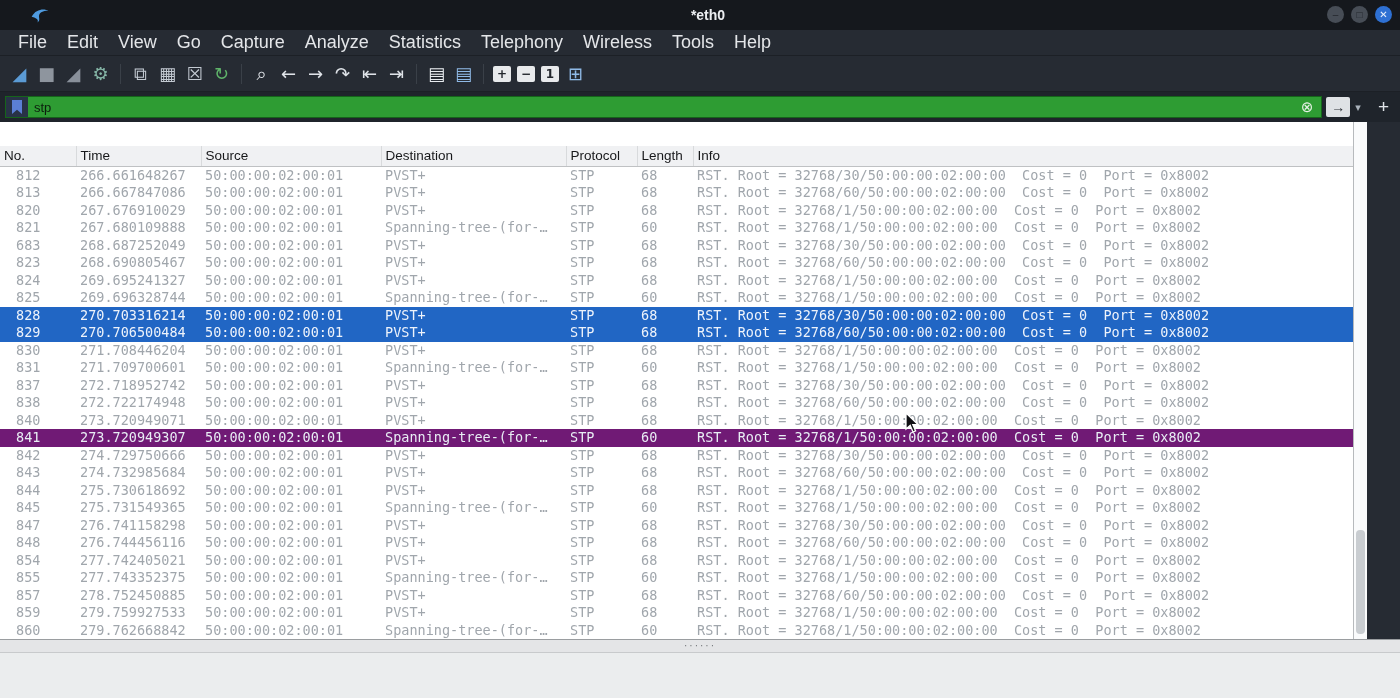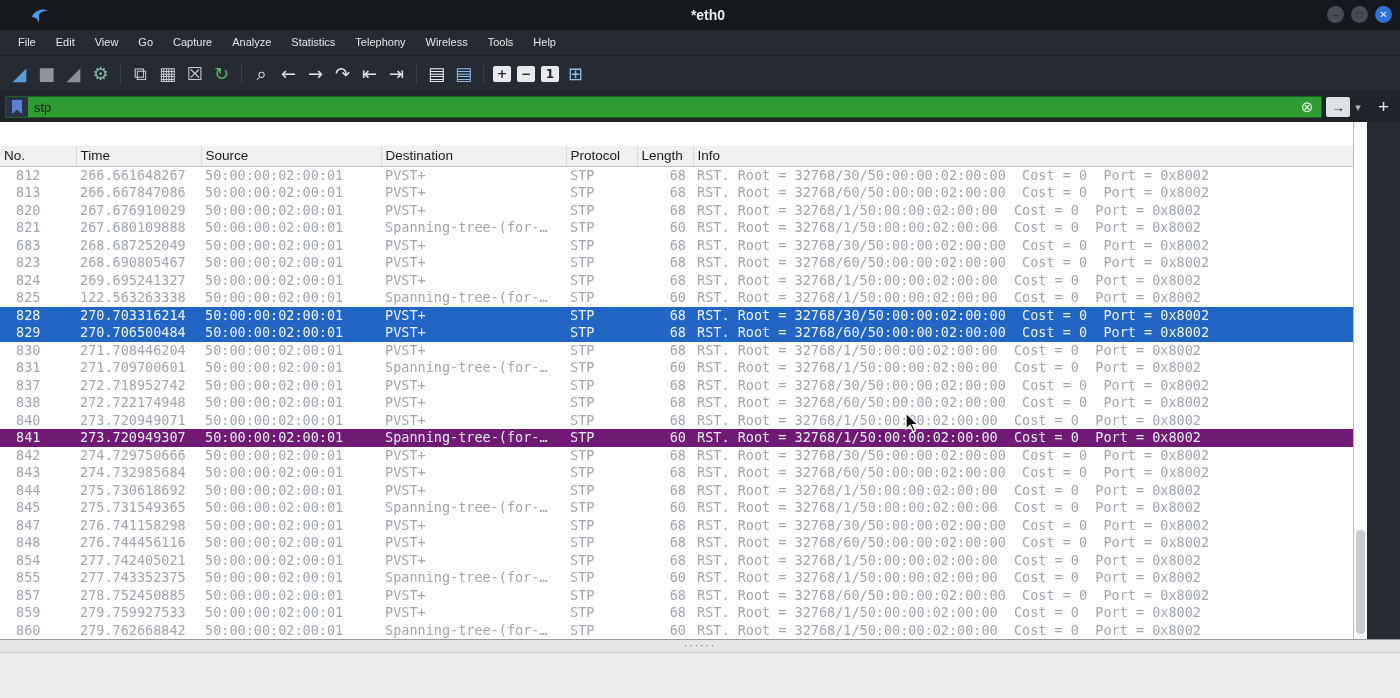--- a/index.html
+++ b/index.html
@@ -9,21 +9,21 @@
   
   .titlebar { height:30px; background:#15181d; display:flex; align-items:center; position:relative; }
   .kali-logo { position:absolute; left:30px; top:5px; width:20px; height:20px; }
   .win-title { position:absolute; left:0; right:0; text-align:center; color:#eceef1; font-size:14px; font-weight:bold; line-height:30px;margin-left:16px; }
   .win-controls { position:absolute; right:8px; top:6px; display:flex; gap:7px; }
   .ctrl { width:17px; height:17px; border-radius:50%; background:#474d56; color:#22262c; font-size:10px; line-height:17px; text-align:center; }
   .ctrl.close { background:#2e70d3; color:#eaf1fb; }
 
   
   .menubar { height:26px; background:#262b33; display:flex; align-items:center; padding-left:8px; border-bottom:1px solid #1c2026; }
-  .menu-item { padding:0 10px; color:#e4e6e9; font-size:11px; line-height:25px; }
+  .menu-item { padding:0 10px; color:#e4e6e9; font-size:18px; line-height:25px; }
 
   
   .toolbar { height:36px; background:#262b33; display:flex; align-items:center; padding-left:6px; border-bottom:1px solid #1c2026; }
   .tb-btn { width:27px; height:27px; display:flex; align-items:center; justify-content:center; font-size:18px; font-family:"DejaVu Sans", sans-serif; }
   .tb-btn.boxed { width:18px; height:16px; background:#e8eaec; color:#22262c; border-radius:2px; font-size:12px; font-weight:bold; margin:0 3px; }
   .tb-sep { width:1px; height:20px; background:#3a4048; margin:0 6px; }
 
   
   .filterbar { height:30px; background:#1f242b; display:flex; align-items:center; padding:0 5px; }
   .filter-field { display:flex; align-items:center; height:22px; flex:1; background:#2e9c33; border:1px solid #15641a; }
@@ -36,21 +36,21 @@
   .add-filter { color:#dfe3e8; font-size:19px; padding:0 6px; margin-left:6px; }
 
   
   .packet-area { position:relative; height:517px; background:#262b33; }
   .table-wrap { position:absolute; left:0; top:0; width:1353px; height:517px; background:#ffffff; overflow:hidden; }
   table { border-collapse:collapse; table-layout:fixed; width:1353px;margin-top:24px; }
   thead th { height:20px; background:#f0f1f3; color:#17181a; font-family:"Liberation Sans",sans-serif; font-size:13.5px; font-weight:normal; text-align:left; padding:0 0 0 4px; border-right:1px solid #d8dadc; border-bottom:1px solid #bfc1c3; overflow:hidden; }
   tbody td { height:17.5px; line-height:17.5px; font-family:"DejaVu Sans Mono",monospace; font-size:13.5px; color:#a0a6ac; padding:0 0 0 4px; overflow:hidden; white-space:pre; }
   td.col-no { padding-left:16px; }
   td.col-length, { text-align:right; }
-  td.col-length { text-align:right; padding-right:7px; }
+  td.col-length { text-align:left; padding-right:7px; }
   tr.selected td { background:#2166c4; color:#eef3fb; }
   tr.focused td { background:#701a75; color:#e8edf4; }
 
   .scrollbar { position:absolute; left:1353px; top:0; width:14px; height:517px; background:#fafbfc; border-left:1px solid #b7babd; }
   .scroll-thumb { position:absolute; left:2px; right:2px; top:79%; height:20%; background:#c9cdd1; border-radius:4px; }
 
   
   .splitter { height:13px; background:#e4e5e7; border-top:1px solid #9a9da0; display:flex; align-items:center; justify-content:center; }
   .splitter-dots { color:#6f7276; font-size:10px; letter-spacing:2px; line-height:8px; }
   .bottom-pane { height:46px; background:#ebedee; border-top:1px solid #c8cacc; }
@@ -210,21 +210,21 @@
             <td class="col-no">824</td>
             <td class="col-time">269.695241327</td>
             <td class="col-source">50:00:00:02:00:01</td>
             <td class="col-destination">PVST+</td>
             <td class="col-protocol">STP</td>
             <td class="col-length">68</td>
             <td class="col-info">RST. Root = 32768/1/50:00:00:02:00:00  Cost = 0  Port = 0x8002</td>
           </tr>
           <tr class="normal">
             <td class="col-no">825</td>
-            <td class="col-time">122.563263338</td>
+            <td class="col-time">269.696328744</td>
             <td class="col-source">50:00:00:02:00:01</td>
             <td class="col-destination">Spanning-tree-(for-…</td>
             <td class="col-protocol">STP</td>
             <td class="col-length">60</td>
             <td class="col-info">RST. Root = 32768/1/50:00:00:02:00:00  Cost = 0  Port = 0x8002</td>
           </tr>
           <tr class="selected">
             <td class="col-no">828</td>
             <td class="col-time">270.703316214</td>
             <td class="col-source">50:00:00:02:00:01</td>

